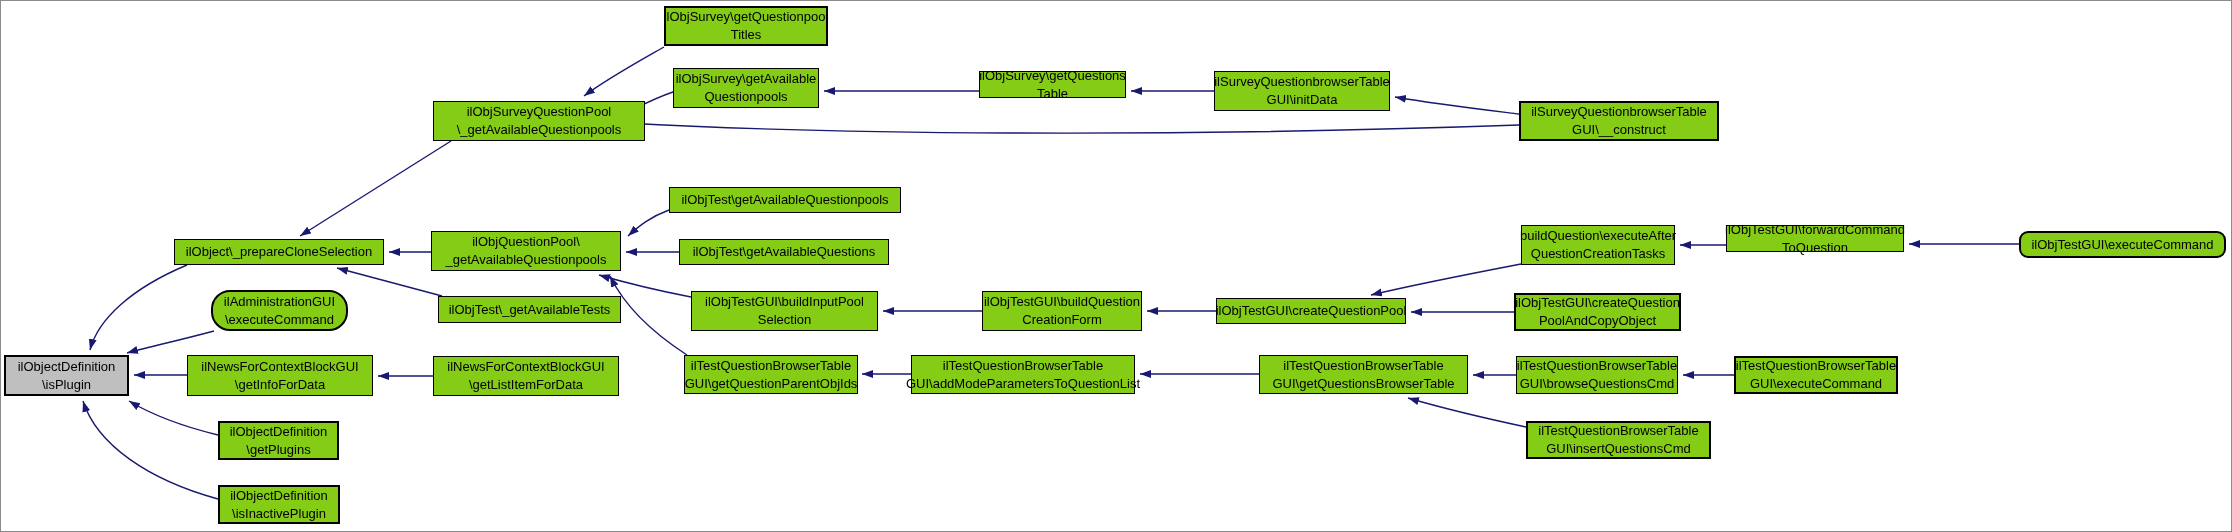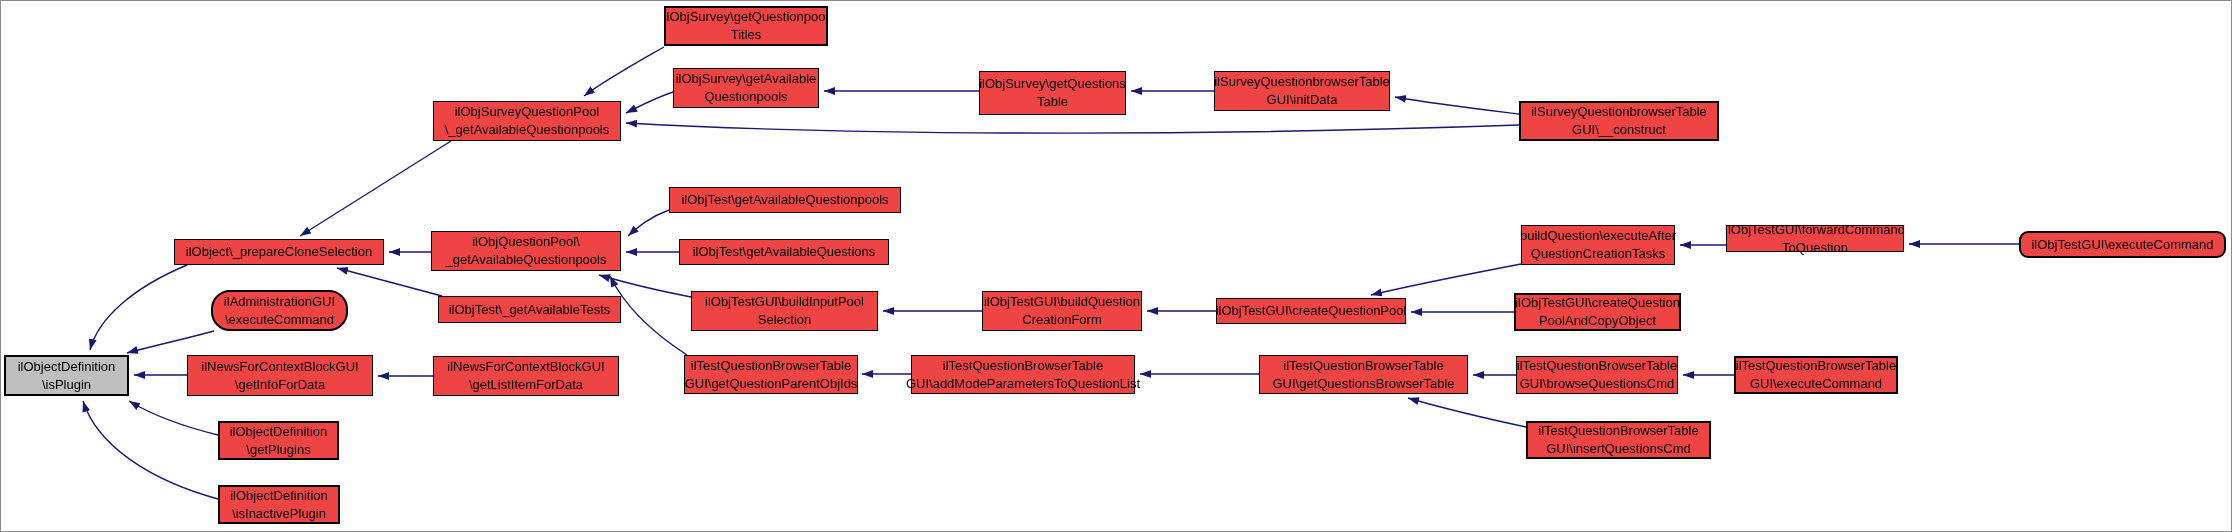--- a/index.html
+++ b/index.html
@@ -11,21 +11,21 @@
     border:1px solid #8a8a8a;
     font-family:"Liberation Sans", sans-serif;
     overflow:hidden;
   }
   .edge-layer{position:absolute;left:0;top:0;width:2232px;height:532px;}
   .edge-layer path.edge{fill:none;stroke-width:1.4px;}
   .node{
     position:absolute;
     box-sizing:border-box;
     border:1px solid #000000;
-    background:#ef4444;
+    background:#84cc16;
     color:#000000;
     display:flex;
     flex-direction:column;
     align-items:center;
     justify-content:center;
     font-size:13px;
     line-height:18px;
     white-space:nowrap;
     text-align:center;
     cursor:pointer;
@@ -71,33 +71,33 @@
         <path class="edge" d="M217,434 C176,424 148,412 128,400" stroke="#191970" marker-end="url(#arrow)"></path>
         <path class="edge" d="M217,498 C148,479 96,444 82,400" stroke="#191970" marker-end="url(#arrow)"></path>
         <path class="edge" d="M910,373 L861,373" stroke="#191970" marker-end="url(#arrow)"></path>
         <path class="edge" d="M1258,373 L1139,373" stroke="#191970" marker-end="url(#arrow)"></path>
         <path class="edge" d="M1515,374 L1472,374" stroke="#191970" marker-end="url(#arrow)"></path>
         <path class="edge" d="M1525,426 C1483,417 1441,407 1407,397" stroke="#191970" marker-end="url(#arrow)"></path>
         <path class="edge" d="M1733,374 L1682,374" stroke="#191970" marker-end="url(#arrow)"></path>
       </g>
   </svg>
   <div id="nodes">
-      <div class="node" style="left: 432px; top: 100px; width: 188px; height: 40px;">
+      <div class="node" style="left: 432px; top: 100px; width: 212px; height: 40px;">
         <div class="line">ilObjSurveyQuestionPool</div>
         <div class="line">\_getAvailableQuestionpools</div>
       </div>
       <div class="node bold" style="left: 663px; top: 5px; width: 164px; height: 40px;">
         <div class="line">ilObjSurvey\getQuestionpool</div>
         <div class="line">Titles</div>
       </div>
       <div class="node" style="left: 672px; top: 67px; width: 146px; height: 40px;">
         <div class="line">ilObjSurvey\getAvailable</div>
         <div class="line">Questionpools</div>
       </div>
-      <div class="node" style="left: 978px; top: 70px; width: 147px; height: 44px;">
+      <div class="node" style="left: 978px; top: 70px; width: 147px; height: 27px;">
         <div class="line">ilObjSurvey\getQuestions</div>
         <div class="line">Table</div>
       </div>
       <div class="node" style="left: 1213px; top: 70px; width: 176px; height: 40px;">
         <div class="line">ilSurveyQuestionbrowserTable</div>
         <div class="line">GUI\initData</div>
       </div>
       <div class="node bold" style="left: 1518px; top: 100px; width: 200px; height: 40px;">
         <div class="line">ilSurveyQuestionbrowserTable</div>
         <div class="line">GUI\__construct</div>

